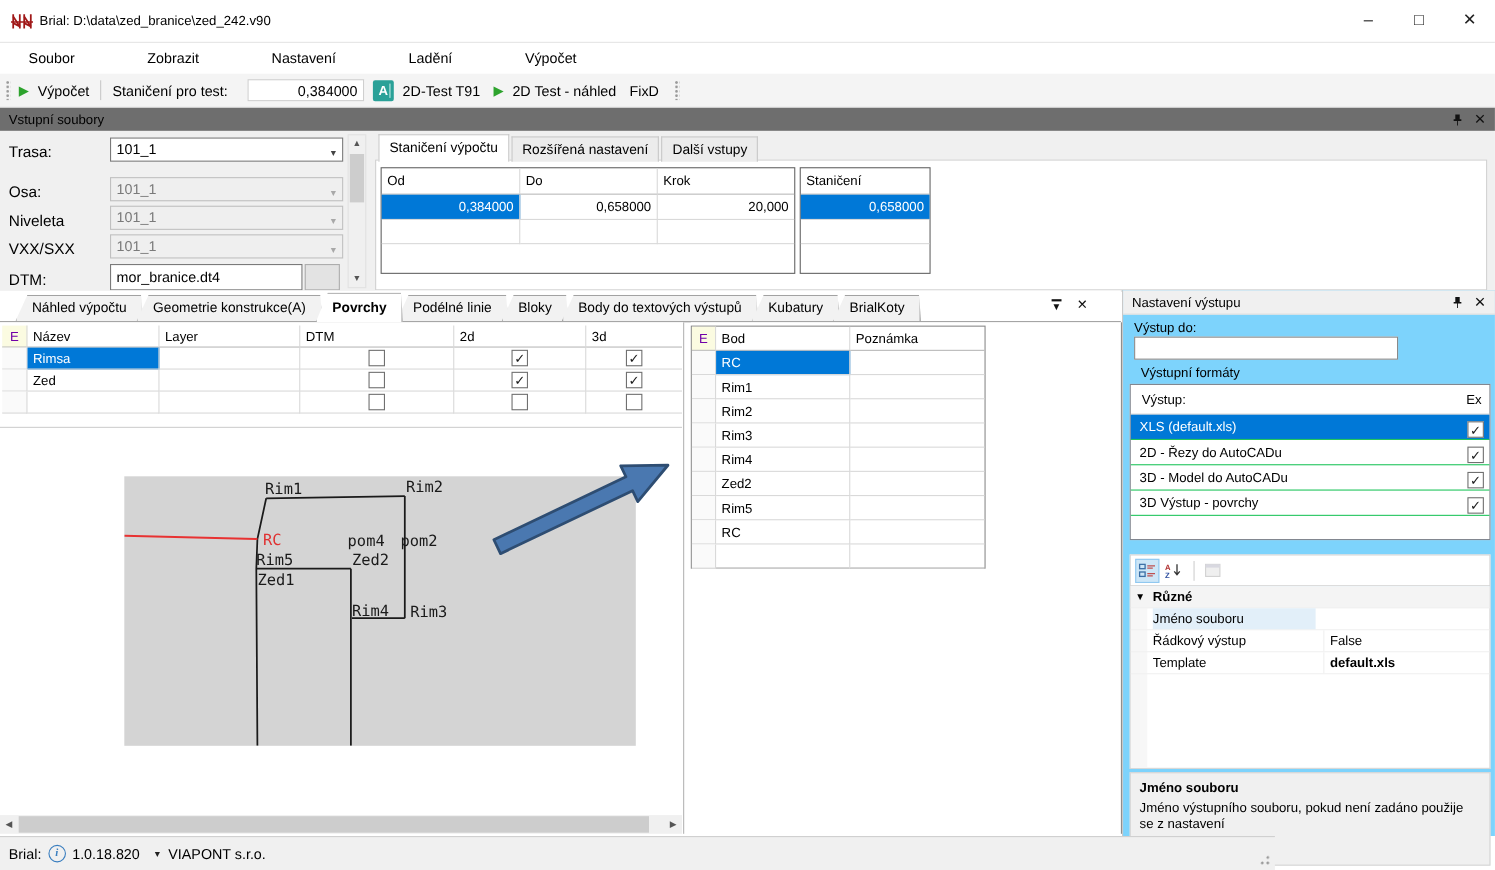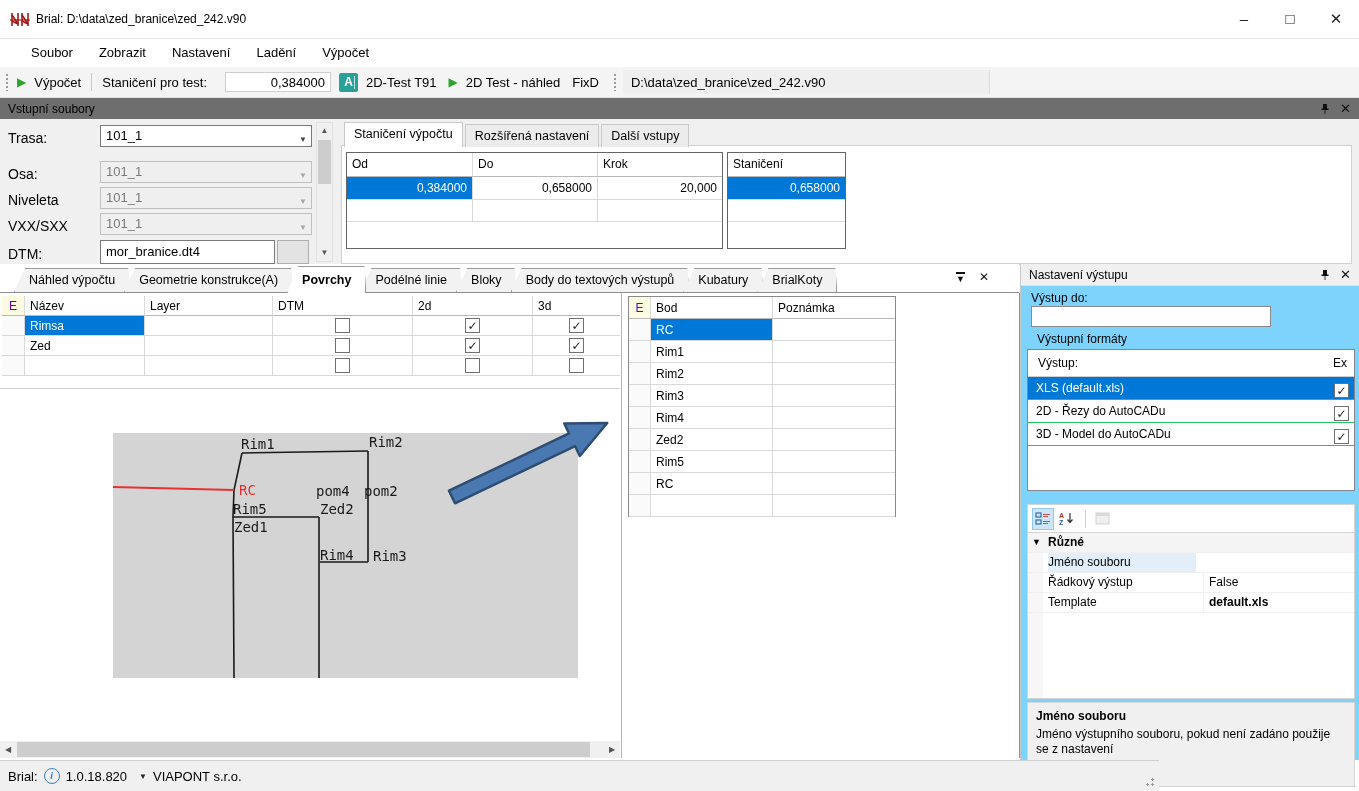--- a/index.html
+++ b/index.html
@@ -4,21 +4,21 @@
 <style>
   html,body{margin:0;padding:0;}
   body{width:1359px;height:791px;position:relative;background:#fff;
        font-family:"Liberation Sans","DejaVu Sans",sans-serif;font-size:12px;color:#000;overflow:hidden;}
   .abs{position:absolute;}
   
   .titlebar{left:0;top:0;width:1359px;height:38px;background:#fff;border-bottom:1px solid #e3e3e3;}
   .title-text{left:36px;top:12px;}
   .winbtn{top:0;width:46px;height:38px;text-align:center;line-height:38px;font-size:15px;color:#222;}
   
-  .menubar{left:0;top:39px;width:1359px;height:28px;background:#fff;display:flex;align-items:flex-end;padding-left:18px;box-sizing:border-box;}
+  .menubar{left:0;top:39px;width:1359px;height:28px;background:#fff;display:flex;align-items:flex-end;padding-left:13px;box-sizing:border-box;gap:40px;}
   .menu-item{padding:0 13px;height:28px;line-height:28px;font-size:13px;}
   
   .toolbar{left:0;top:67px;width:1359px;height:30px;background:#f4f4f4;border-bottom:1px solid #e0e0e0;display:flex;align-items:center;}
   .grip{width:5px;height:18px;margin:0 5px;background-image:radial-gradient(circle,#9a9a9a 1px,transparent 1.3px);background-size:4px 4px;}
   .play{color:#2da32d;font-size:12px;margin:0 4px 0 2px;}
   .tb-sep{width:1px;height:18px;background:#c9c9c9;margin:0 6px;}
   .tb-label{margin:0 4px;font-size:13px;}
   .tb-field{width:106px;height:20px;background:#fff;border:1px solid #cfcfcf;text-align:right;line-height:20px;padding-right:5px;box-sizing:border-box;font-size:13px;}
   .acad-icon{width:19px;height:19px;background:#2aa198;color:#fff;font-weight:bold;font-size:12px;text-align:center;line-height:19px;margin:0 4px 0 8px;border-radius:2px;position:relative;}
   .acad-icon::after{content:"";position:absolute;right:3px;top:3px;bottom:3px;width:1px;background:#bfe8e4;}
@@ -132,23 +132,20 @@
   <span class="tb-label">Výpočet</span>
   <div class="tb-sep"></div>
   <span class="tb-label">Staničení pro test:</span>
   <div class="tb-field" style="margin-left:14px">0,384000</div>
   <div class="acad-icon">A</div>
   <span class="tb-label">2D-Test T91</span>
   <span class="play" style="margin-left:8px">▶</span>
   <span class="tb-label">2D Test - náhled</span>
   <span class="tb-label" style="margin-left:8px">FixD</span>
   <div class="grip" style="margin-left:10px"></div>
-  <div class="path-strip">
-    <span>D:\data\zed_branice\zed_242.v90</span>
-  </div>
 </div>
 
 <div class="abs dock-header">
   <span class="hdr-title">Vstupní soubory</span>
   <svg class="hdr-ico" width="10" height="12" viewBox="0 0 10 12">
     <path d="M3 1h4v4.5h1.5v1.5H1.5V5.5H3z M4.6 7v4h0.8V7z" fill="#111"></path>
   </svg>
   <span class="hdr-ico" style="font-size:13px">✕</span>
 </div>
 
@@ -350,20 +347,24 @@
       <span class="cbwrap"><span class="cb checked"></span></span>
     </div>
     <div class="fmt-row">
       <span>2D - Řezy do AutoCADu</span>
       <span class="cbwrap"><span class="cb checked"></span></span>
     </div>
     <div class="fmt-row">
       <span>3D - Model do AutoCADu</span>
       <span class="cbwrap"><span class="cb checked"></span></span>
     </div>
+    <div class="fmt-row">
+      <span>3D Výstup - povrchy</span>
+      <span class="cbwrap"><span class="cb checked"></span></span>
+    </div>
   </div>
 
   <div class="pg-toolbar">
     <div class="pg-ico on">
       <svg width="16" height="14" viewBox="0 0 16 14">
           <g fill="none" stroke="#3a6ea5" stroke-width="1.2">
         <rect x="1" y="1" width="5" height="4"></rect>
             <rect x="1" y="8" width="5" height="4"></rect>
         <path d="M8 2.5h7 M8 4.5h5 M8 9.5h7 M8 11.5h5" stroke="#c05050"></path>
           </g>

